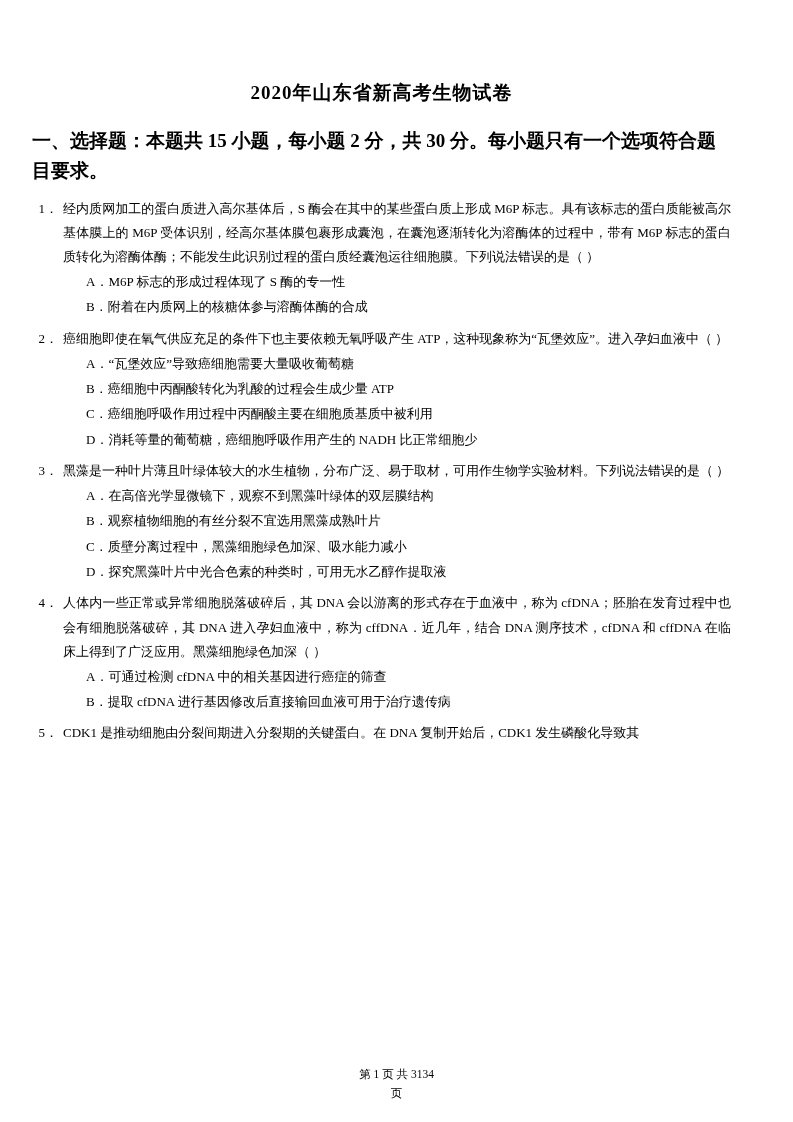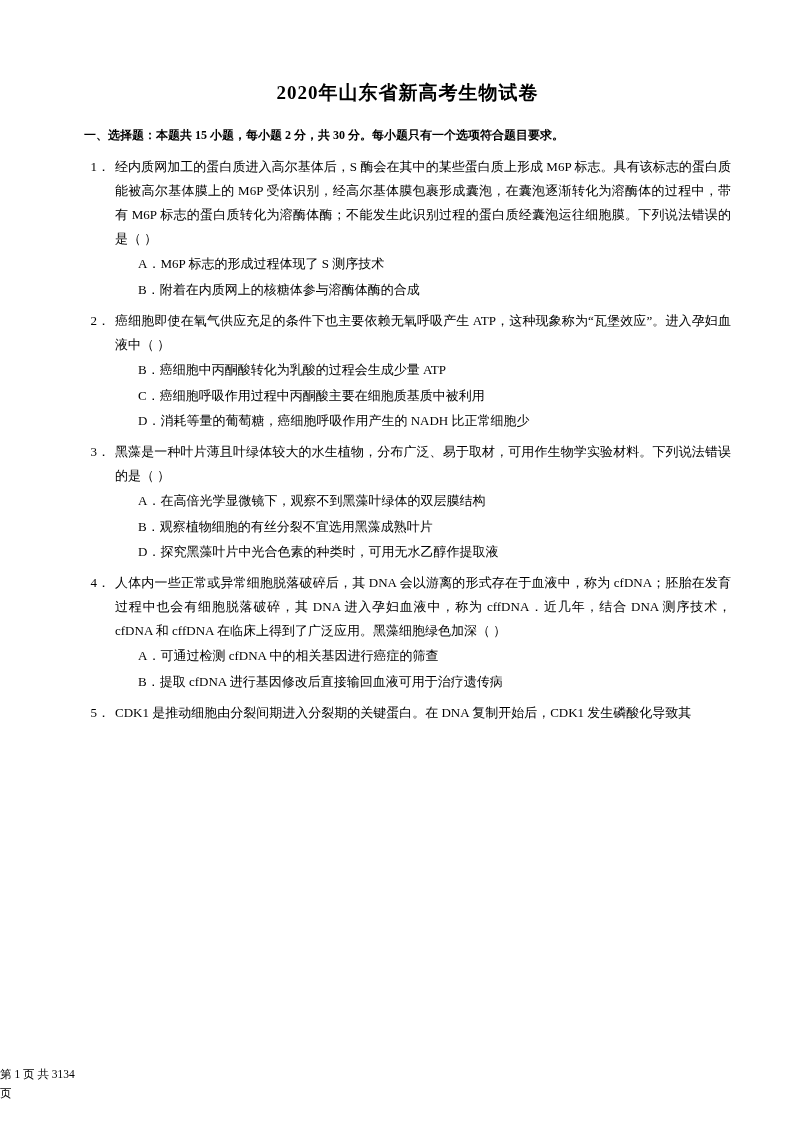--- a/index.html
+++ b/index.html
@@ -12,32 +12,32 @@
     height: 1122px;
     font-family: "Liberation Serif", "DejaVu Serif", serif;
     color: #000000;
     position: relative;
   }
   .page {
     position: relative;
     width: 793px;
     height: 1122px;
     box-sizing: border-box;
-    padding: 58px 62px 0 84px;
+    padding: 58px 62px 0 32px;
   }
   .doc-title {
     text-align: center;
     font-size: 19px;
     font-weight: bold;
     letter-spacing: 1px;
     margin: 22px 0 20px 0;
     font-family: "Liberation Serif", "DejaVu Serif", serif;
   }
   .section-head {
-    font-size: 12px;
+    font-size: 19px;
     font-weight: bold;
     margin: 4px 0 10px 0;
     line-height: 1.6;
   }
   .q-block {
     margin-bottom: 7px;
   }
   .q-stem {
     display: flex;
     font-size: 13px;
@@ -58,20 +58,21 @@
     font-size: 13px;
     line-height: 1.95;
     padding-left: 54px;
     text-align: justify;
   }
   .footer {
     position: absolute;
     left: 0;
     right: 0;
     bottom: 18px;
+    text-align: center;
     font-size: 11.5px;
     line-height: 1.7;
     color: #000;
   }
   .footer .line2 {
     display: block;
   }
 </style>
 </head>
 <body>
@@ -80,41 +81,43 @@
 
   <h1 class="doc-title">2020年山东省新高考生物试卷</h1>
 
   <div class="section-head">一、选择题：本题共 15 小题，每小题 2 分，共 30 分。每小题只有一个选项符合题目要求。</div>
 
   <div class="q-block">
     <div class="q-stem">
       <span class="q-num">1．</span>
       <span class="q-text">经内质网加工的蛋白质进入高尔基体后，S 酶会在其中的某些蛋白质上形成 M6P 标志。具有该标志的蛋白质能被高尔基体膜上的 M6P 受体识别，经高尔基体膜包裹形成囊泡，在囊泡逐渐转化为溶酶体的过程中，带有 M6P 标志的蛋白质转化为溶酶体酶；不能发生此识别过程的蛋白质经囊泡运往细胞膜。下列说法错误的是（        ）</span>
     </div>
-    <div class="q-opt">A．M6P 标志的形成过程体现了 S 测序技术</div>
+    <div class="q-opt">A．M6P 标志的形成过程体现了 S 酶的专一性</div>
     <div class="q-opt">B．附着在内质网上的核糖体参与溶酶体酶的合成</div>
   </div>
 
   <div class="q-block">
     <div class="q-stem">
       <span class="q-num">2．</span>
       <span class="q-text">癌细胞即使在氧气供应充足的条件下也主要依赖无氧呼吸产生 ATP，这种现象称为“瓦堡效应”。进入孕妇血液中（        ）</span>
     </div>
+    <div class="q-opt">A．“瓦堡效应”导致癌细胞需要大量吸收葡萄糖</div>
     <div class="q-opt">B．癌细胞中丙酮酸转化为乳酸的过程会生成少量 ATP</div>
     <div class="q-opt">C．癌细胞呼吸作用过程中丙酮酸主要在细胞质基质中被利用</div>
     <div class="q-opt">D．消耗等量的葡萄糖，癌细胞呼吸作用产生的 NADH 比正常细胞少</div>
   </div>
 
   <div class="q-block">
     <div class="q-stem">
       <span class="q-num">3．</span>
       <span class="q-text">黑藻是一种叶片薄且叶绿体较大的水生植物，分布广泛、易于取材，可用作生物学实验材料。下列说法错误的是（        ）</span>
     </div>
     <div class="q-opt">A．在高倍光学显微镜下，观察不到黑藻叶绿体的双层膜结构</div>
     <div class="q-opt">B．观察植物细胞的有丝分裂不宜选用黑藻成熟叶片</div>
+    <div class="q-opt">C．质壁分离过程中，黑藻细胞绿色加深、吸水能力减小</div>
     <div class="q-opt">D．探究黑藻叶片中光合色素的种类时，可用无水乙醇作提取液</div>
   </div>
 
   <div class="q-block">
     <div class="q-stem">
       <span class="q-num">4．</span>
       <span class="q-text">人体内一些正常或异常细胞脱落破碎后，其 DNA 会以游离的形式存在于血液中，称为 cfDNA；胚胎在发育过程中也会有细胞脱落破碎，其 DNA 进入孕妇血液中，称为 cffDNA．近几年，结合 DNA 测序技术，cfDNA 和 cffDNA 在临床上得到了广泛应用。黑藻细胞绿色加深（        ）</span>
     </div>
     <div class="q-opt">A．可通过检测 cfDNA 中的相关基因进行癌症的筛查</div>
     <div class="q-opt">B．提取 cfDNA 进行基因修改后直接输回血液可用于治疗遗传病</div>

